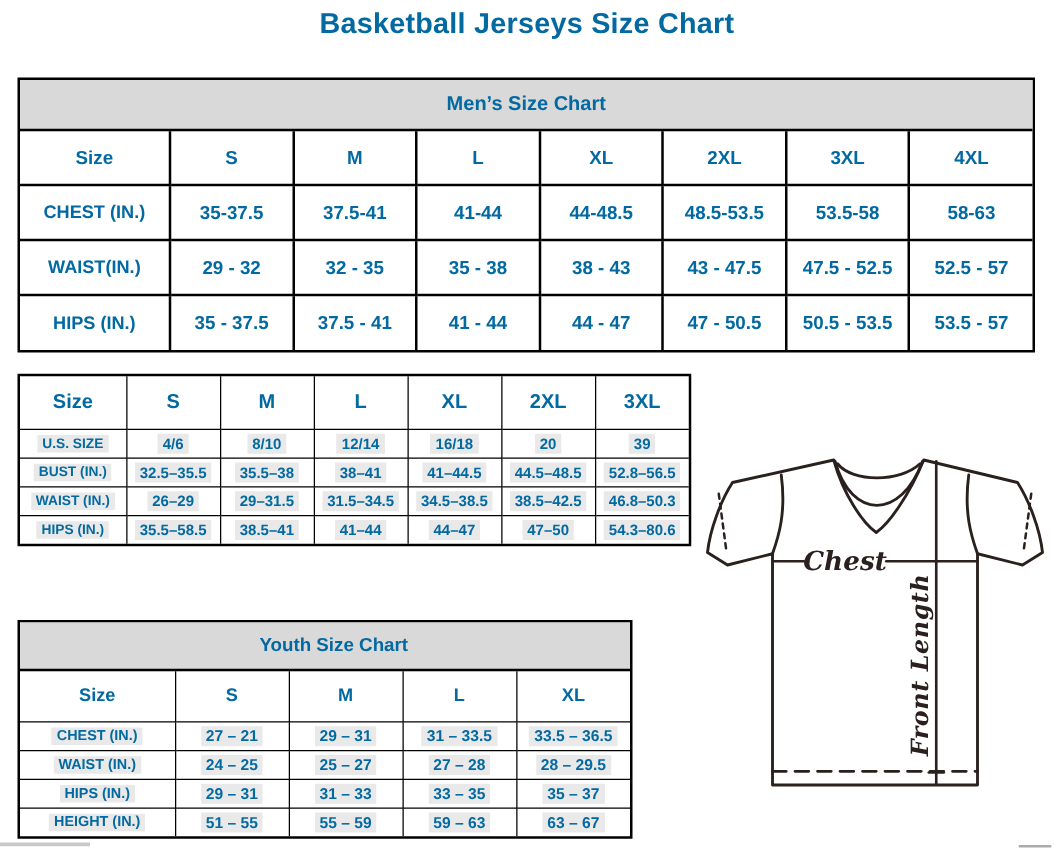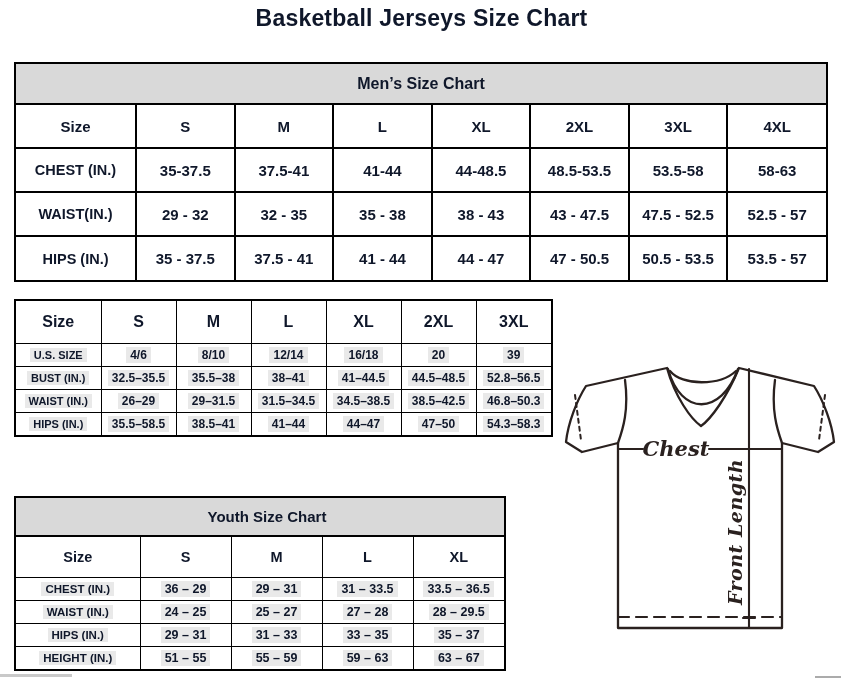--- a/index.html
+++ b/index.html
@@ -1,18 +1,18 @@
 <!DOCTYPE html>
 <html><head>
 <meta charset="utf-8">
 <style>
   html,body{margin:0;padding:0;background:#ffffff;}
   .screen{
     position:relative;width:843px;height:679px;background:#ffffff;overflow:hidden;
-    font-family:"Liberation Sans",sans-serif;color:#0f172a;
+    font-family:"Liberation Sans",sans-serif;color:#0369a1;
   }
   .page-title{
     position:absolute;top:5px;left:0;width:100%;text-align:center;
     font-size:23px;font-weight:bold;letter-spacing:0.2px;
   }
   .chart{position:absolute;border:2px solid #000;box-sizing:border-box;background:#fff;}
   .chart-caption{
     background:#d9d9d9;border-bottom:2px solid #000;
     display:flex;align-items:center;justify-content:center;font-weight:bold;text-align:right;
   }
@@ -178,21 +178,21 @@
             <td><span class="hl">38.5–42.5</span></td>
             <td><span class="hl">46.8–50.3</span></td>
           </tr>
           <tr>
             <th><span class="hl">HIPS (IN.)</span></th>
             <td><span class="hl">35.5–58.5</span></td>
             <td><span class="hl">38.5–41</span></td>
             <td><span class="hl">41–44</span></td>
             <td><span class="hl">44–47</span></td>
             <td><span class="hl">47–50</span></td>
-            <td><span class="hl">54.3–58.3</span></td>
+            <td><span class="hl">54.3–80.6</span></td>
           </tr>
         </tbody>
       </table>
   </div>
 
   <div class="chart" id="youth">
     <div class="chart-caption">Youth Size Chart</div>
     <table>
         <colgroup>
           <col class="label-col">
@@ -206,21 +206,21 @@
             <th>Size</th>
             <th>S</th>
             <th>M</th>
             <th>L</th>
             <th>XL</th>
           </tr>
         </thead>
         <tbody>
           <tr>
             <th><span class="hl">CHEST (IN.)</span></th>
-            <td><span class="hl">36 – 29</span></td>
+            <td><span class="hl">27 – 21</span></td>
             <td><span class="hl">29 – 31</span></td>
             <td><span class="hl">31 – 33.5</span></td>
             <td><span class="hl">33.5 – 36.5</span></td>
           </tr>
           <tr>
             <th><span class="hl">WAIST (IN.)</span></th>
             <td><span class="hl">24 – 25</span></td>
             <td><span class="hl">25 – 27</span></td>
             <td><span class="hl">27 – 28</span></td>
             <td><span class="hl">28 – 29.5</span></td>

